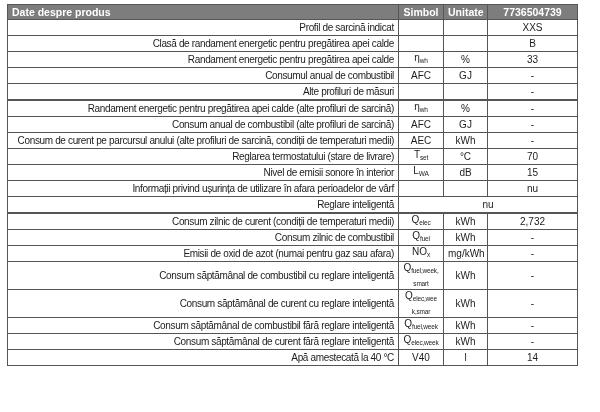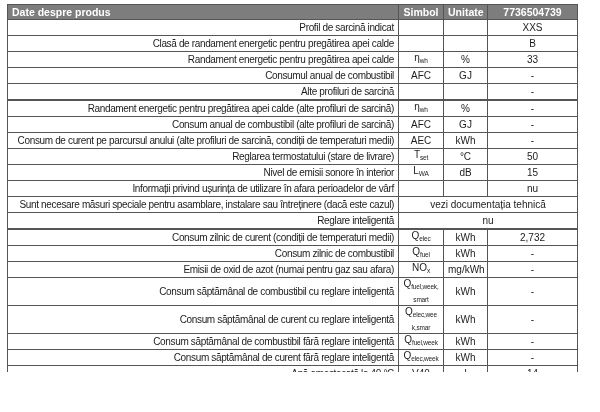--- a/index.html
+++ b/index.html
@@ -106,21 +106,21 @@
           <td class="unit-cell">%</td>
           <td class="value-cell">33</td>
         </tr>
         <tr>
           <td class="label-cell">Consumul anual de combustibil</td>
           <td class="symbol-cell"><span>AFC</span></td>
           <td class="unit-cell">GJ</td>
           <td class="value-cell">-</td>
         </tr>
         <tr>
-          <td class="label-cell">Alte profiluri de sarcină</td>
+          <td class="label-cell">Alte profiluri de măsuri</td>
           <td class="symbol-cell"></td>
           <td class="unit-cell"></td>
           <td class="value-cell">-</td>
         </tr>
         <tr class="thick-top">
           <td class="label-cell">Randament energetic pentru pregătirea apei calde (alte profiluri de sarcină)</td>
           <td class="symbol-cell"><span>η</span><span class="sub">wh</span></td>
           <td class="unit-cell">%</td>
           <td class="value-cell">-</td>
         </tr>
@@ -133,39 +133,35 @@
         <tr>
           <td class="label-cell">Consum de curent pe parcursul anului (alte profiluri de sarcină, condiții de temperaturi medii)</td>
           <td class="symbol-cell"><span>AEC</span></td>
           <td class="unit-cell">kWh</td>
           <td class="value-cell">-</td>
         </tr>
         <tr>
           <td class="label-cell">Reglarea termostatului (stare de livrare)</td>
           <td class="symbol-cell"><span>T</span><span class="sub">set</span></td>
           <td class="unit-cell">°C</td>
-          <td class="value-cell">50</td>
+          <td class="value-cell">70</td>
         </tr>
         <tr>
           <td class="label-cell">Nivel de emisii sonore în interior</td>
           <td class="symbol-cell"><span>L</span><span class="sub">WA</span></td>
           <td class="unit-cell">dB</td>
           <td class="value-cell">15</td>
         </tr>
         <tr>
           <td class="label-cell">Informații privind ușurința de utilizare în afara perioadelor de vârf</td>
           <td class="symbol-cell"></td>
           <td class="unit-cell"></td>
           <td class="value-cell">nu</td>
         </tr>
         <tr>
-          <td class="label-cell">Sunt necesare măsuri speciale pentru asamblare, instalare sau întreținere (dacă este cazul)</td>
-          <td class="span-cell" colspan="3">vezi documentația tehnică</td>
-        </tr>
-        <tr>
           <td class="label-cell">Reglare inteligentă</td>
           <td class="span-cell" colspan="3">nu</td>
         </tr>
         <tr class="thick-top">
           <td class="label-cell">Consum zilnic de curent (condiții de temperaturi medii)</td>
           <td class="symbol-cell"><span>Q</span><span class="sub">elec</span></td>
           <td class="unit-cell">kWh</td>
           <td class="value-cell">2,732</td>
         </tr>
         <tr>

